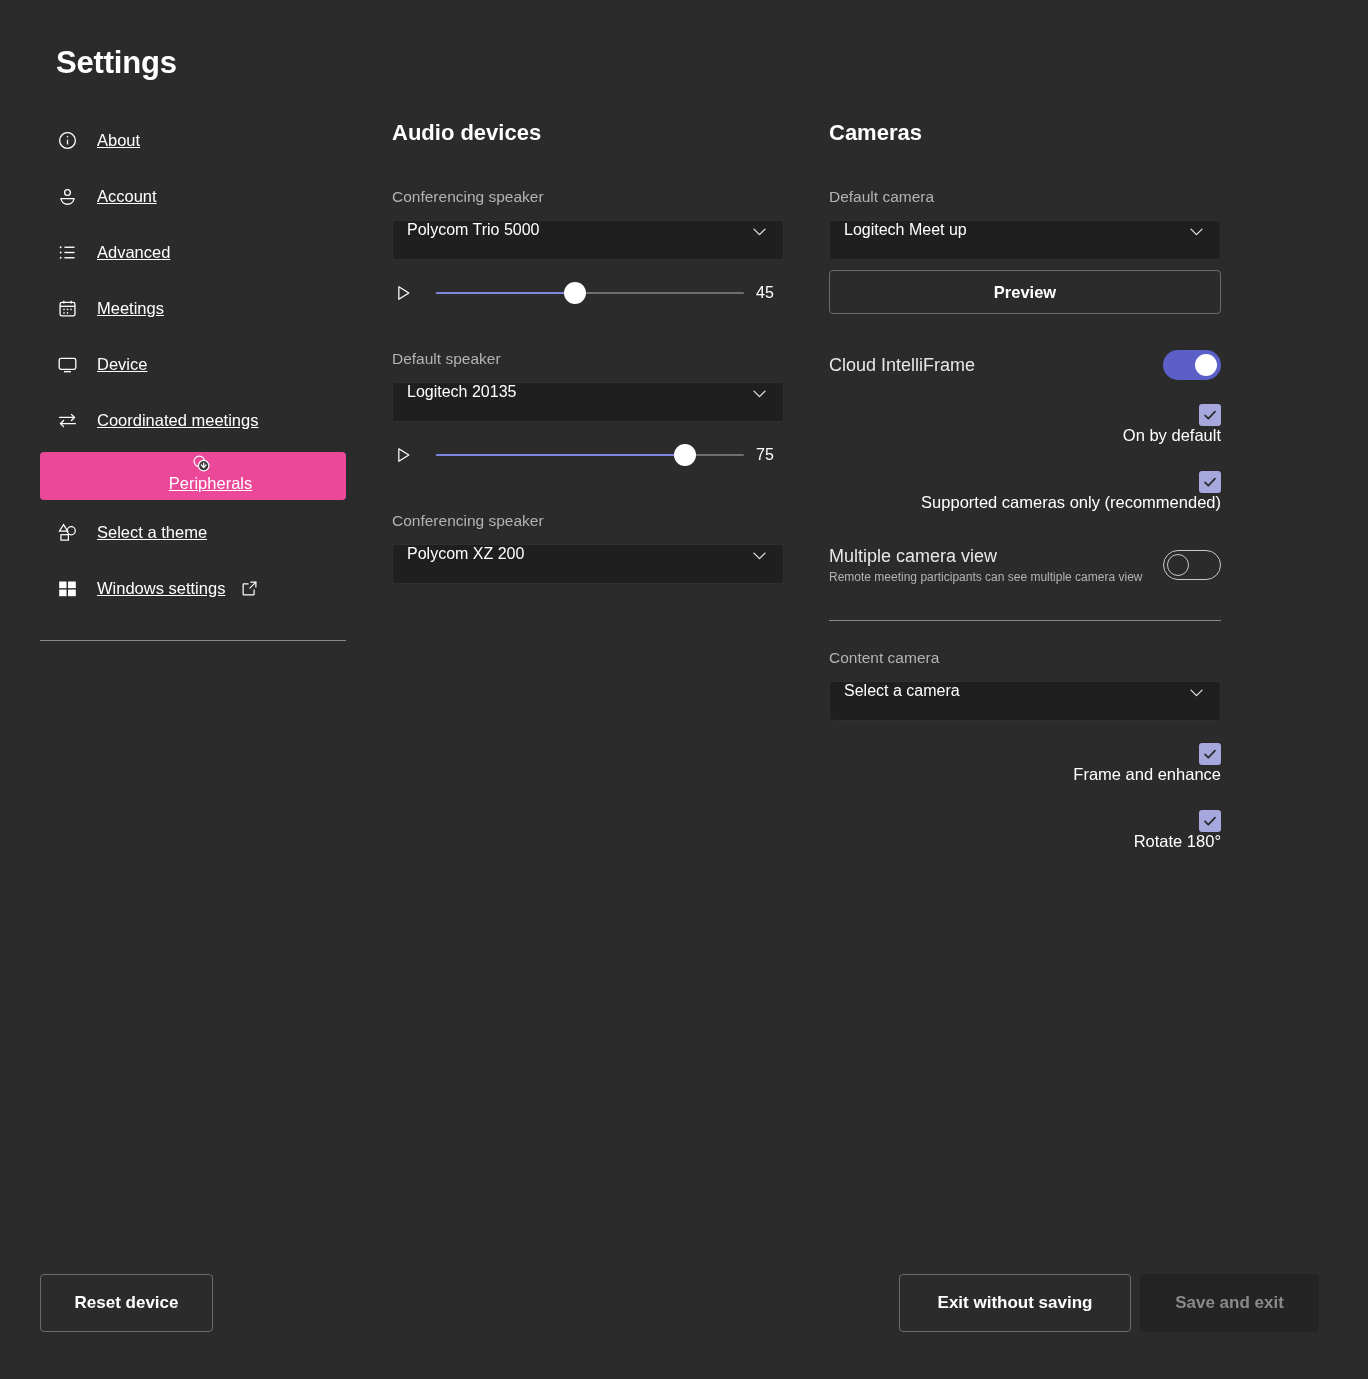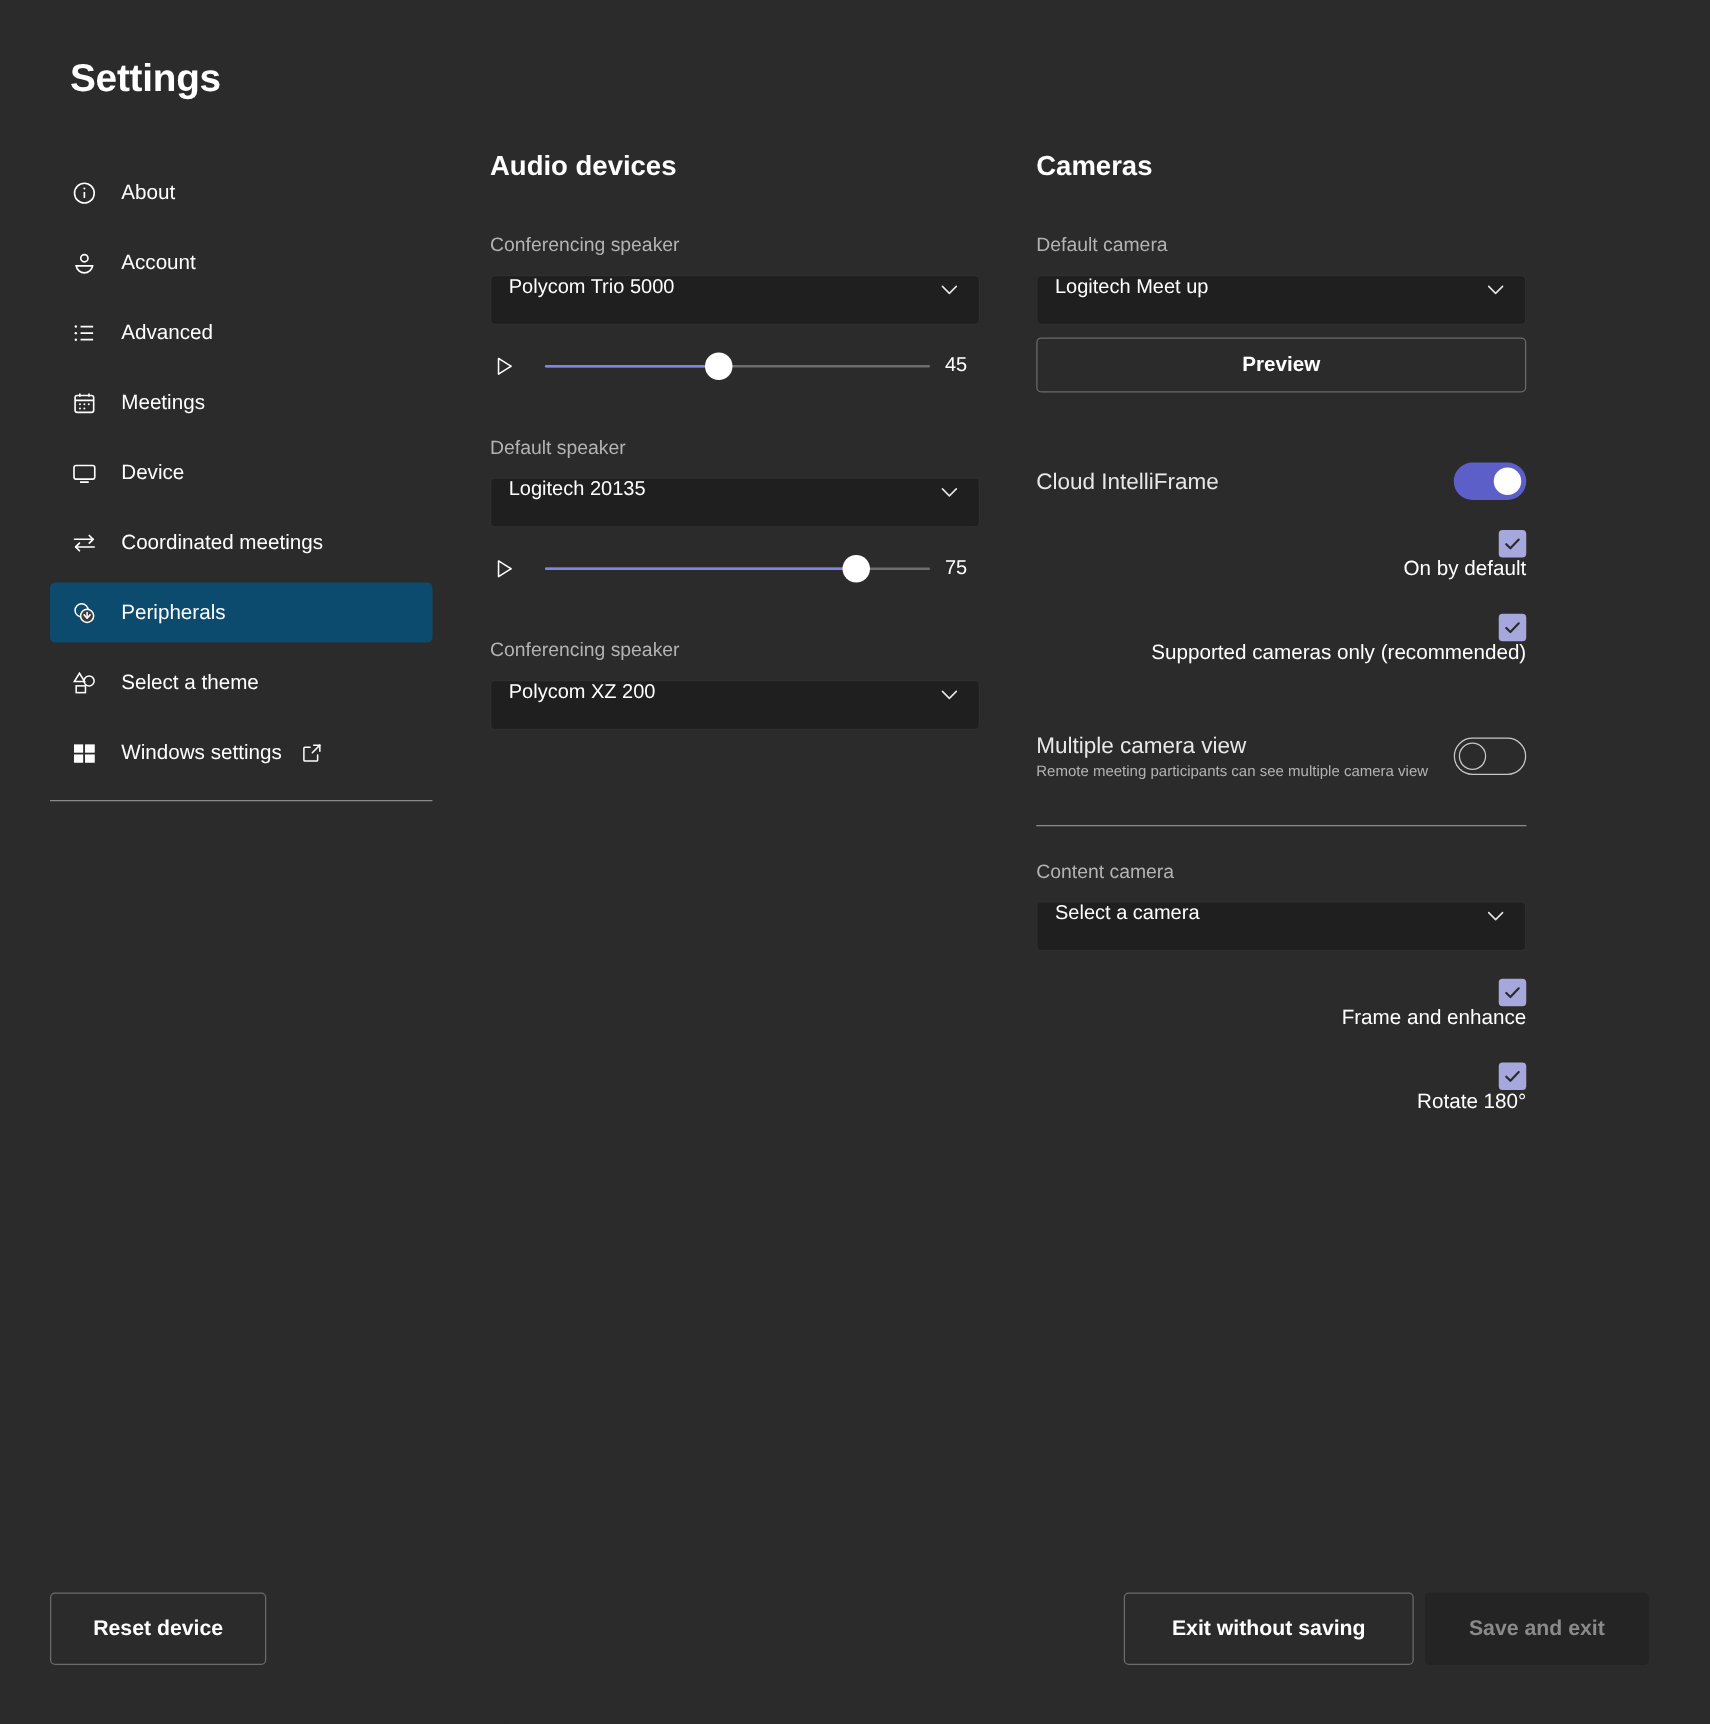--- a/index.html
+++ b/index.html
@@ -19,33 +19,34 @@
     left: 56px; top: 45px;
     font-size: 31px;
     font-weight: bold;
     letter-spacing: -0.2px;
     color: #ffffff;
   }
 
   
   .sidebar {
     position: absolute;
-    left: 40px; top: 130px;
+    left: 40px; top: 116px;
     width: 306px;
+    text-decoration: underline;
   }
   .nav-item {
     display: flex;
     align-items: center;
     height: 48px;
     padding-left: 16px;
     border-radius: 4px;
     cursor: pointer;
     margin-bottom: 8px;
   }
-  .nav-item.active { background: #0c4a6e; }
+  .nav-item.active { background: #ec4899; flex-direction: column; }
   .nav-icon {
     width: 22px; height: 22px;
     flex: 0 0 22px;
     display: flex; align-items: center; justify-content: center;
     color: #ffffff;
   }
   .nav-icon svg { display: block; }
   .nav-label {
     margin-left: 19px;
     font-size: 16.5px;
@@ -177,21 +178,20 @@
     font-family: "Liberation Sans", sans-serif;
     width: 100%;
     cursor: pointer;
   }
 
   
   .toggle-row {
     display: flex;
     align-items: center;
     justify-content: space-between;
-    margin-top: 20px;
   }
   .toggle-text-main {
     font-size: 18px;
     color: #e8e8e8;
   }
   .toggle-text-sub {
     font-size: 12px;
     color: #b3b3b3;
     margin-top: 3px;
   }

